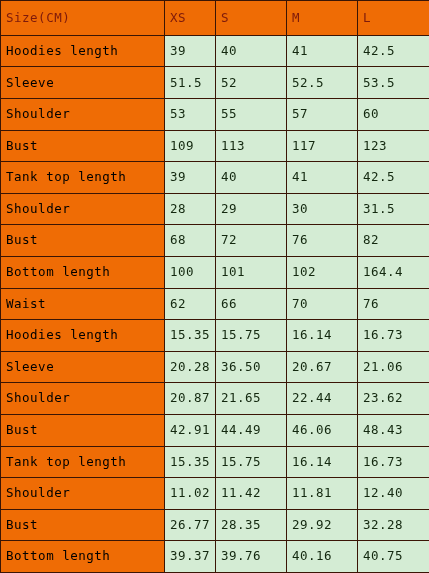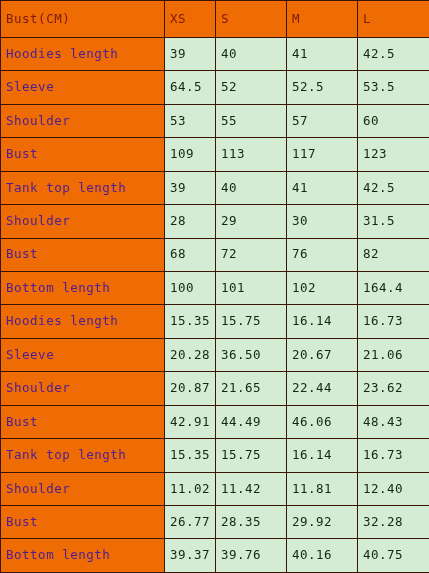--- a/index.html
+++ b/index.html
@@ -38,21 +38,21 @@
   col.c-m     { width: 71px; }
   col.c-l     { width: 72px; }
 
   tr.header-row td {
     background: #ef6c05;
     color: #8a1c10;
     height: 31px;
   }
   tr.data-row td.label-cell {
     background: #ef6c05;
-    color: #4c1d95;
+    color: #000000;
     height: 28px;
   }
   tr.data-row td.value-cell {
     background: #d4ecd4;
     color: #13280f;
     height: 28px;
   }
   tr.header-row td.label-cell {
     color: #7d1a0c;
   }
@@ -63,36 +63,36 @@
 <table id="size-chart">
   <colgroup>
     <col class="c-label">
     <col class="c-xs">
     <col class="c-s">
     <col class="c-m">
     <col class="c-l">
   </colgroup>
   <tbody>
       <tr class="header-row">
-        <td class="label-cell">Bust(CM)</td>
+        <td class="label-cell">Size(CM)</td>
         <td class="label-cell">XS</td>
         <td class="label-cell">S</td>
         <td class="label-cell">M</td>
         <td class="label-cell">L</td>
       </tr>
       <tr class="data-row">
         <td class="label-cell">Hoodies length</td>
         <td class="value-cell">39</td>
         <td class="value-cell">40</td>
         <td class="value-cell">41</td>
         <td class="value-cell">42.5</td>
       </tr>
       <tr class="data-row">
         <td class="label-cell">Sleeve</td>
-        <td class="value-cell">64.5</td>
+        <td class="value-cell">51.5</td>
         <td class="value-cell">52</td>
         <td class="value-cell">52.5</td>
         <td class="value-cell">53.5</td>
       </tr>
       <tr class="data-row">
         <td class="label-cell">Shoulder</td>
         <td class="value-cell">53</td>
         <td class="value-cell">55</td>
         <td class="value-cell">57</td>
         <td class="value-cell">60</td>
@@ -126,20 +126,27 @@
         <td class="value-cell">82</td>
       </tr>
       <tr class="data-row">
         <td class="label-cell">Bottom length</td>
         <td class="value-cell">100</td>
         <td class="value-cell">101</td>
         <td class="value-cell">102</td>
         <td class="value-cell">164.4</td>
       </tr>
       <tr class="data-row">
+        <td class="label-cell">Waist</td>
+        <td class="value-cell">62</td>
+        <td class="value-cell">66</td>
+        <td class="value-cell">70</td>
+        <td class="value-cell">76</td>
+      </tr>
+      <tr class="data-row">
         <td class="label-cell">Hoodies length</td>
         <td class="value-cell">15.35</td>
         <td class="value-cell">15.75</td>
         <td class="value-cell">16.14</td>
         <td class="value-cell">16.73</td>
       </tr>
       <tr class="data-row">
         <td class="label-cell">Sleeve</td>
         <td class="value-cell">20.28</td>
         <td class="value-cell">36.50</td>

